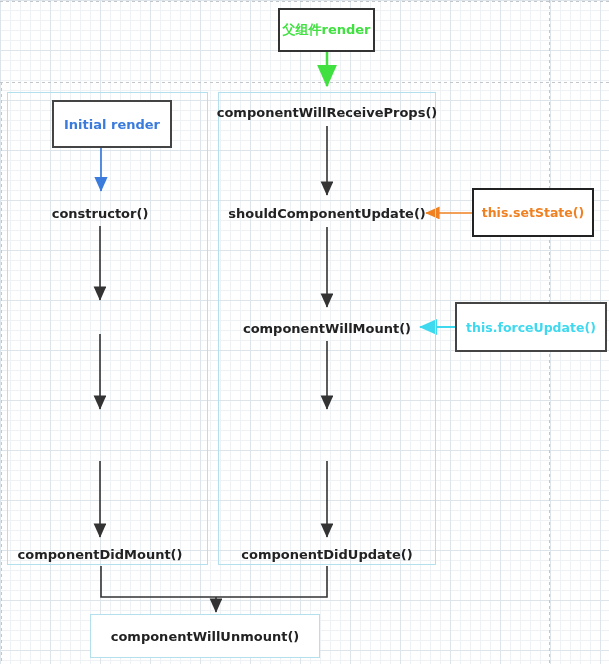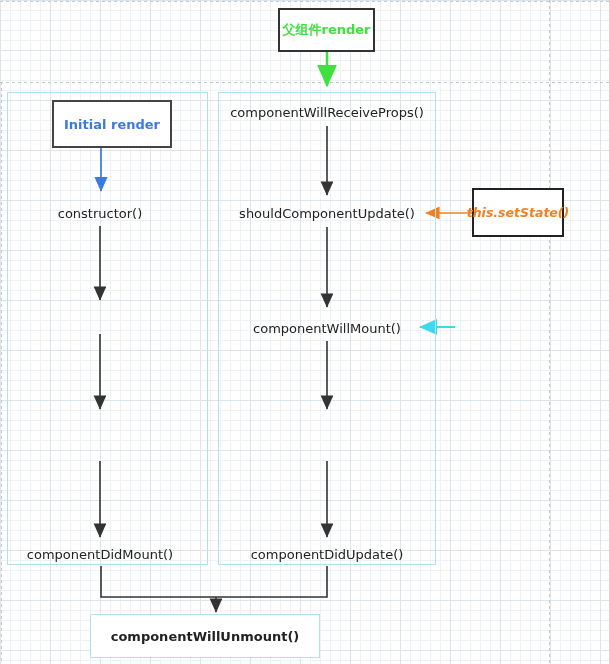--- a/index.html
+++ b/index.html
@@ -26,29 +26,29 @@
   .col-right{left:218px;top:92px;width:216px;height:471px;}
   .node{
     position:absolute;
     background:#ffffff;
     display:flex;align-items:center;justify-content:center;
     font-weight:bold;font-size:13px;white-space:nowrap;
     box-sizing:border-box;
   }
   .bx-parent  {left:278px;top:8px;  width:97px; height:44px;border:2px solid #333;color:#3fe03f;}
   .bx-initial {left:52px; top:100px;width:120px; height:48px;border:2px solid #444;color:#3a7bdb;}
-  .bx-setstate{left:472px;top:188px;width:92px;height:49px;border:2px solid #222;color:#ef8122;font-size:12.5px;font-style:italic;}
+  .bx-setstate{left:472px;top:188px;width:122px;height:49px;border:2px solid #222;color:#ef8122;font-size:12.5px;}
   .bx-force   {left:455px;top:302px;width:152px;height:50px;border:2px solid #444;color:#3fd9ef;font-size:12.5px;}
   .bx-render  {left:13px; top:414px;width:417px;height:47px;border:2px solid #222;border-radius:14px;
                color:#111;font-family:"Liberation Sans",sans-serif;font-weight:normal;font-size:30px;}
   .bx-unmount {left:90px; top:614px;width:230px;height:44px;border:1px solid #b4e0ee;color:#222;}
   .lbl{
     position:absolute;
     transform:translate(-50%,-50%);
-    font-weight:normal;font-size:13px;color:#222;
+    font-weight:bold;font-size:13px;color:#222;
     white-space:nowrap;background:transparent;
   }
 </style>
 </head>
 <body>
 
 <div class="canvas">
 
   <svg class="wires" viewBox="0 0 609 664" xmlns="http://www.w3.org/2000/svg">
     <defs>
@@ -95,20 +95,21 @@
     <polyline points="101,566 101,597 327,597 327,566" fill="none" stroke="#333" stroke-width="1.6"></polyline>
     <line x1="216" y1="597" x2="216" y2="612" stroke="#333" stroke-width="1.6" marker-end="url(#ah-black)"></line>
   </svg>
 
   <div class="col col-left"></div>
   <div class="col col-right"></div>
 
   <div class="node bx-parent">父组件render</div>
   <div class="node bx-initial">Initial render</div>
   <div class="node bx-setstate">this.setState()</div>
+  <div class="node bx-force">this.forceUpdate()</div>
   <div class="node bx-unmount">componentWillUnmount()</div>
 
   <div class="lbl" style="left:327px;top:112px;">componentWillReceiveProps()</div>
   <div class="lbl" style="left:100px;top:213px;">constructor()</div>
   <div class="lbl" style="left:327px;top:213px;">shouldComponentUpdate()</div>
   <div class="lbl" style="left:327px;top:328px;">componentWillMount()</div>
   <div class="lbl" style="left:100px;top:554px;">componentDidMount()</div>
   <div class="lbl" style="left:327px;top:554px;">componentDidUpdate()</div>
 
 </div>

